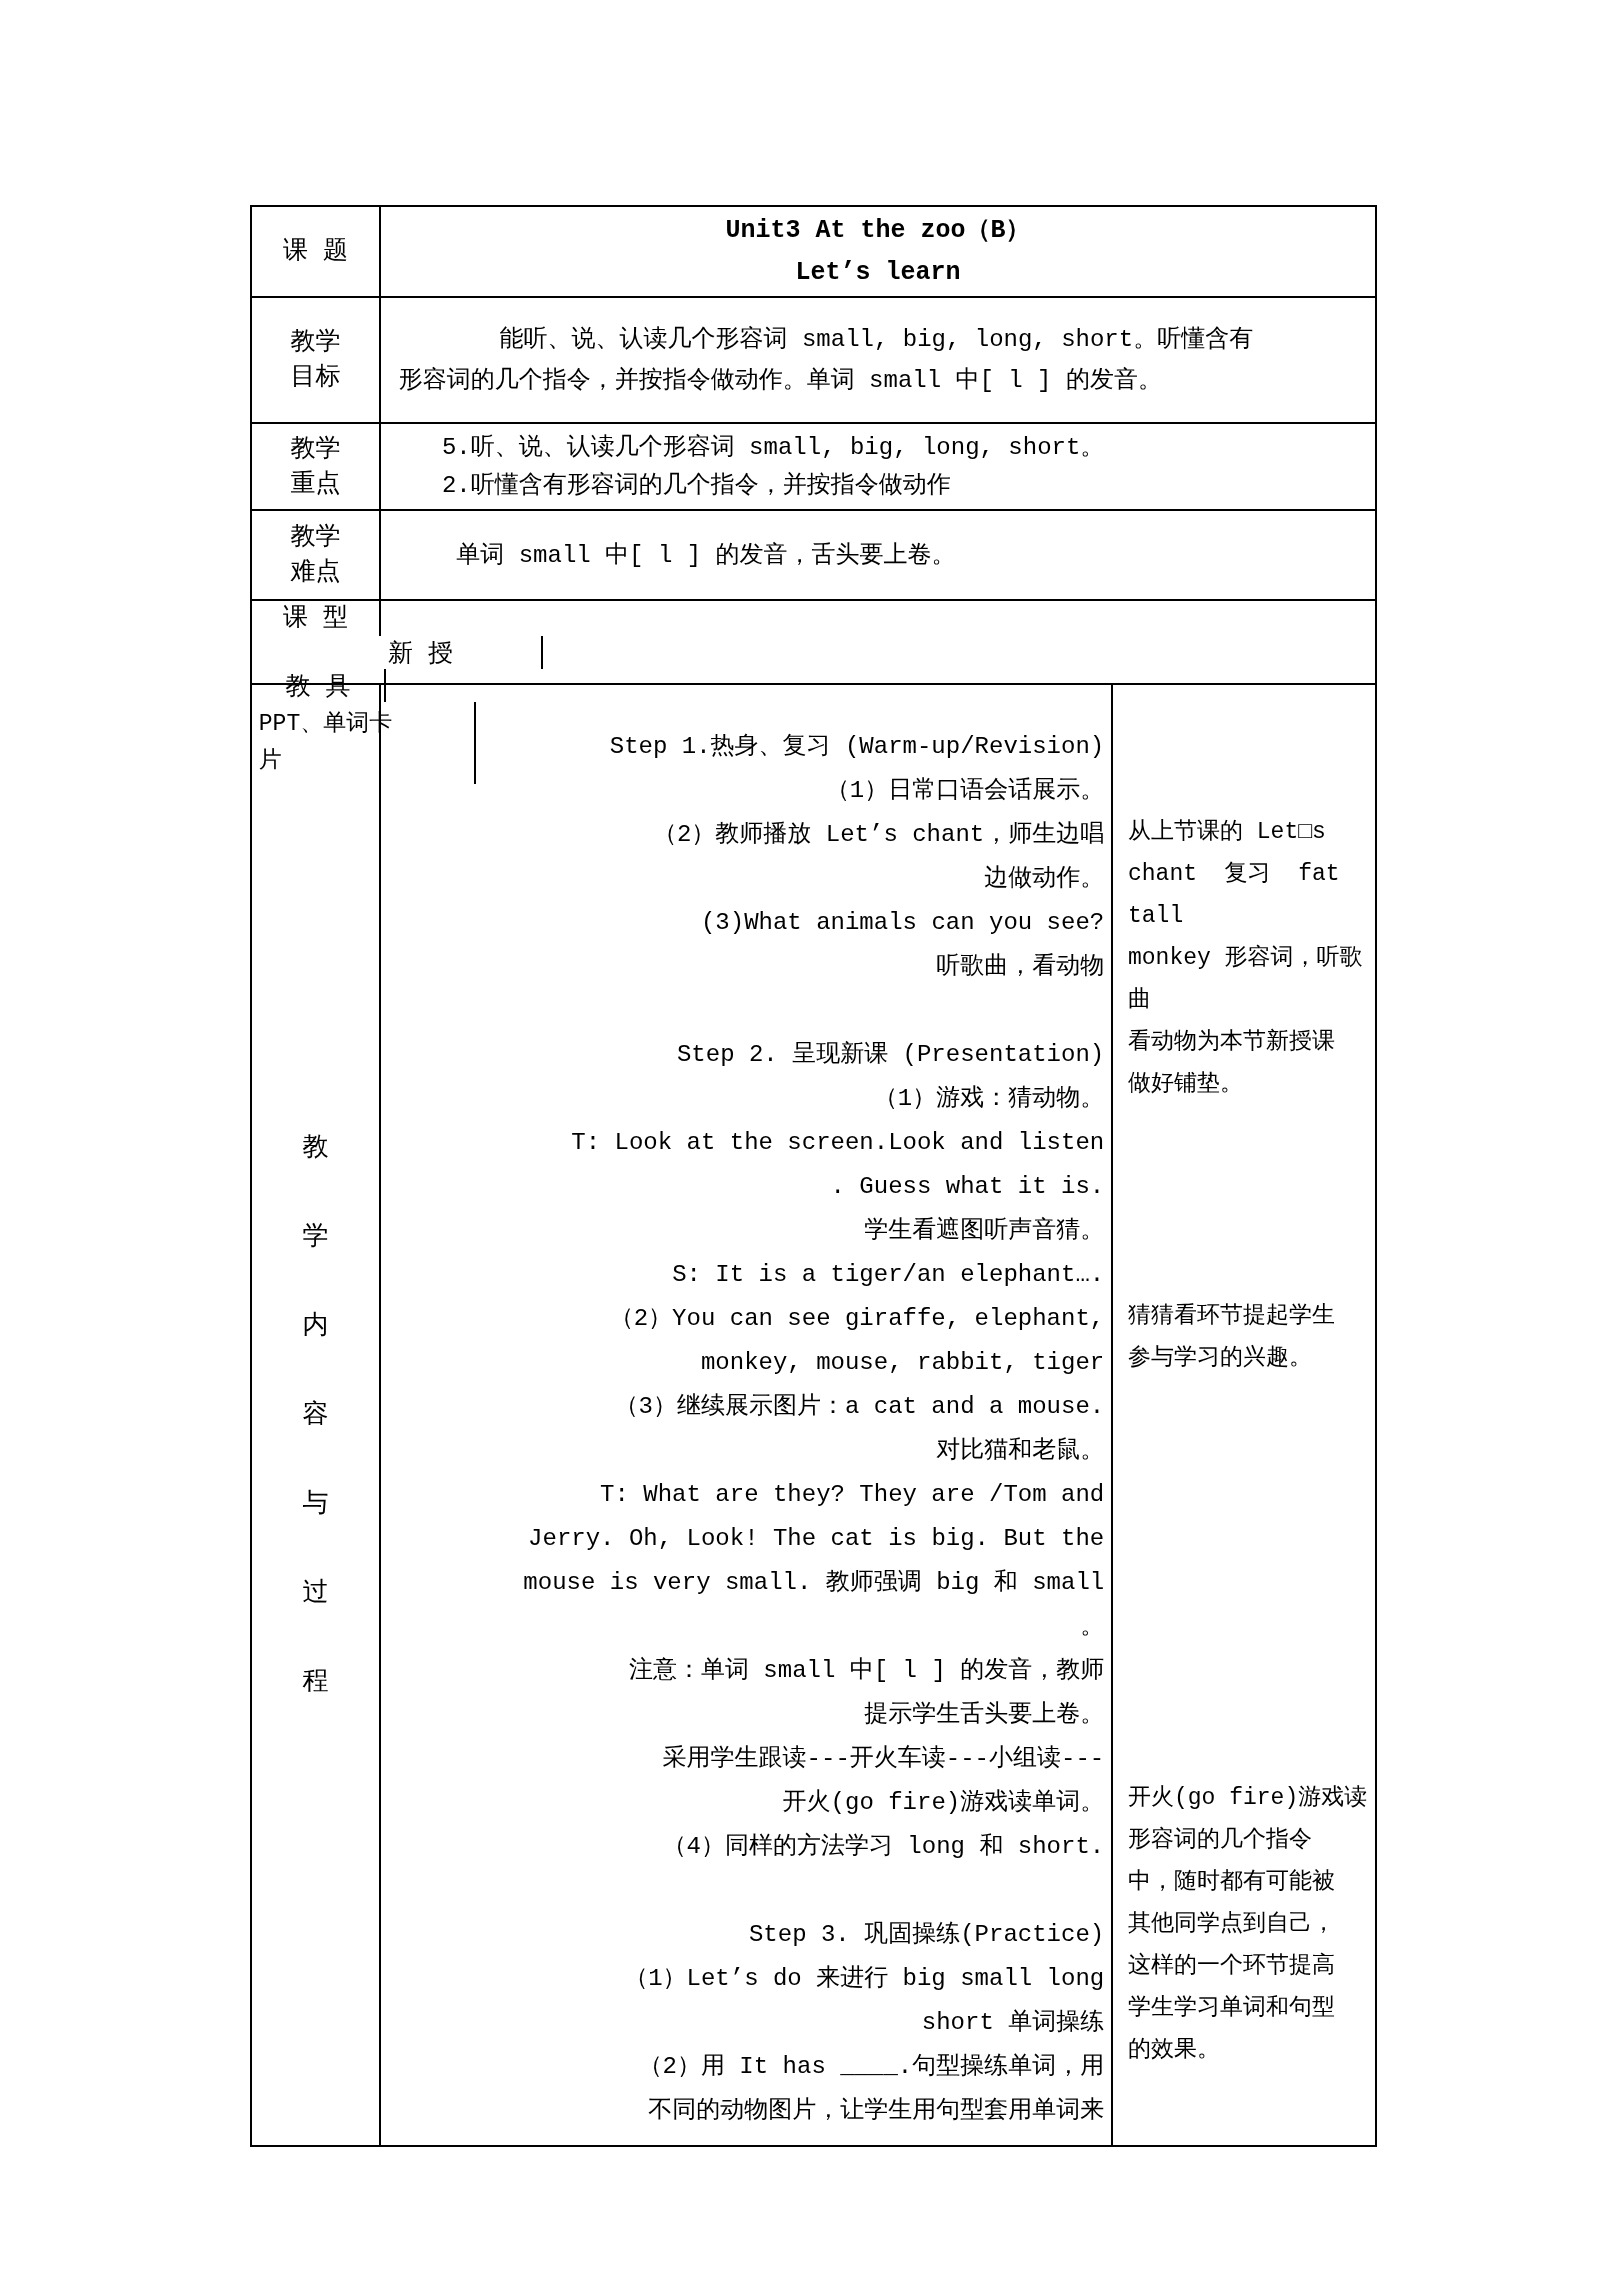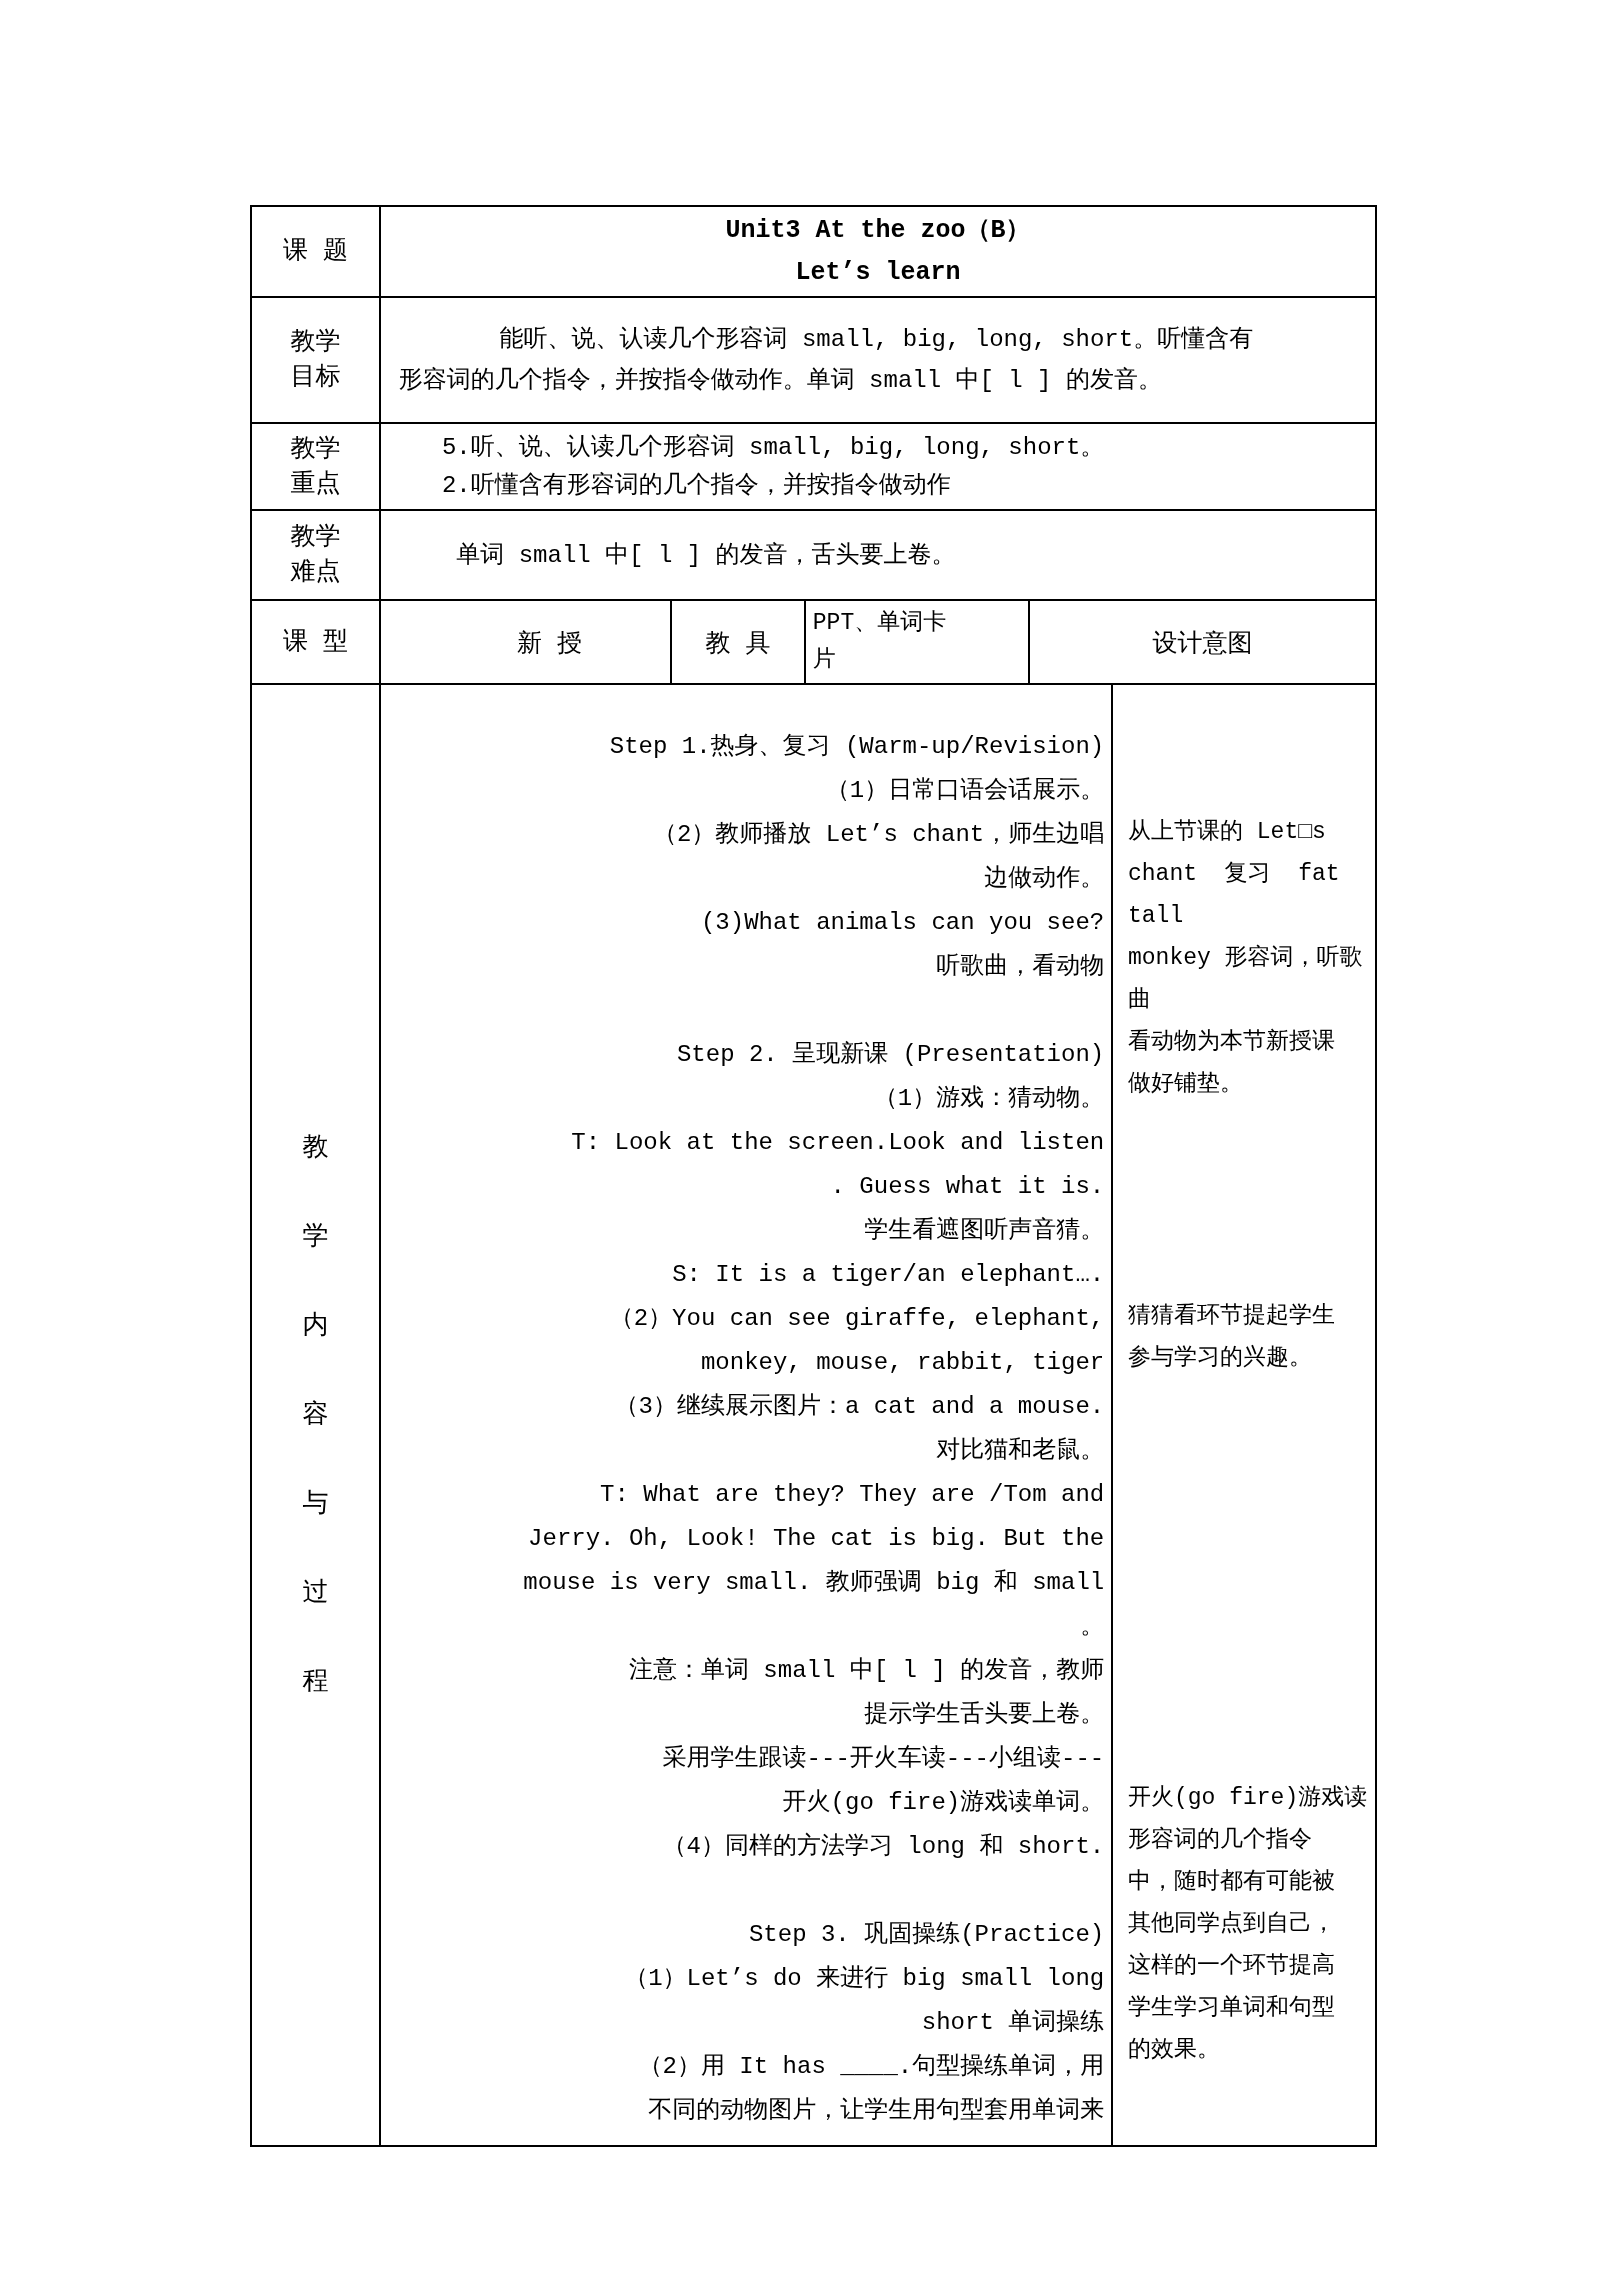--- a/index.html
+++ b/index.html
@@ -44,21 +44,21 @@
     text-align: center;
     font-size: 25px;
     line-height: 35px;
     white-space: pre-line;
   }
 
   .r1 { height: 91px; }
   .r2 { height: 126px; }
   .r3 { height: 87px; }
   .r4 { height: 90px; }
-  .r5 { height: 84px; }
+  .r5 { height: 84px; flex-direction: column; }
   .r6 { height: 1460px; }
 
   .title-cell {
     flex: 1;
     display: flex;
     align-items: center;
     justify-content: center;
     text-align: center;
     font-weight: bold;
     font-size: 25px;

